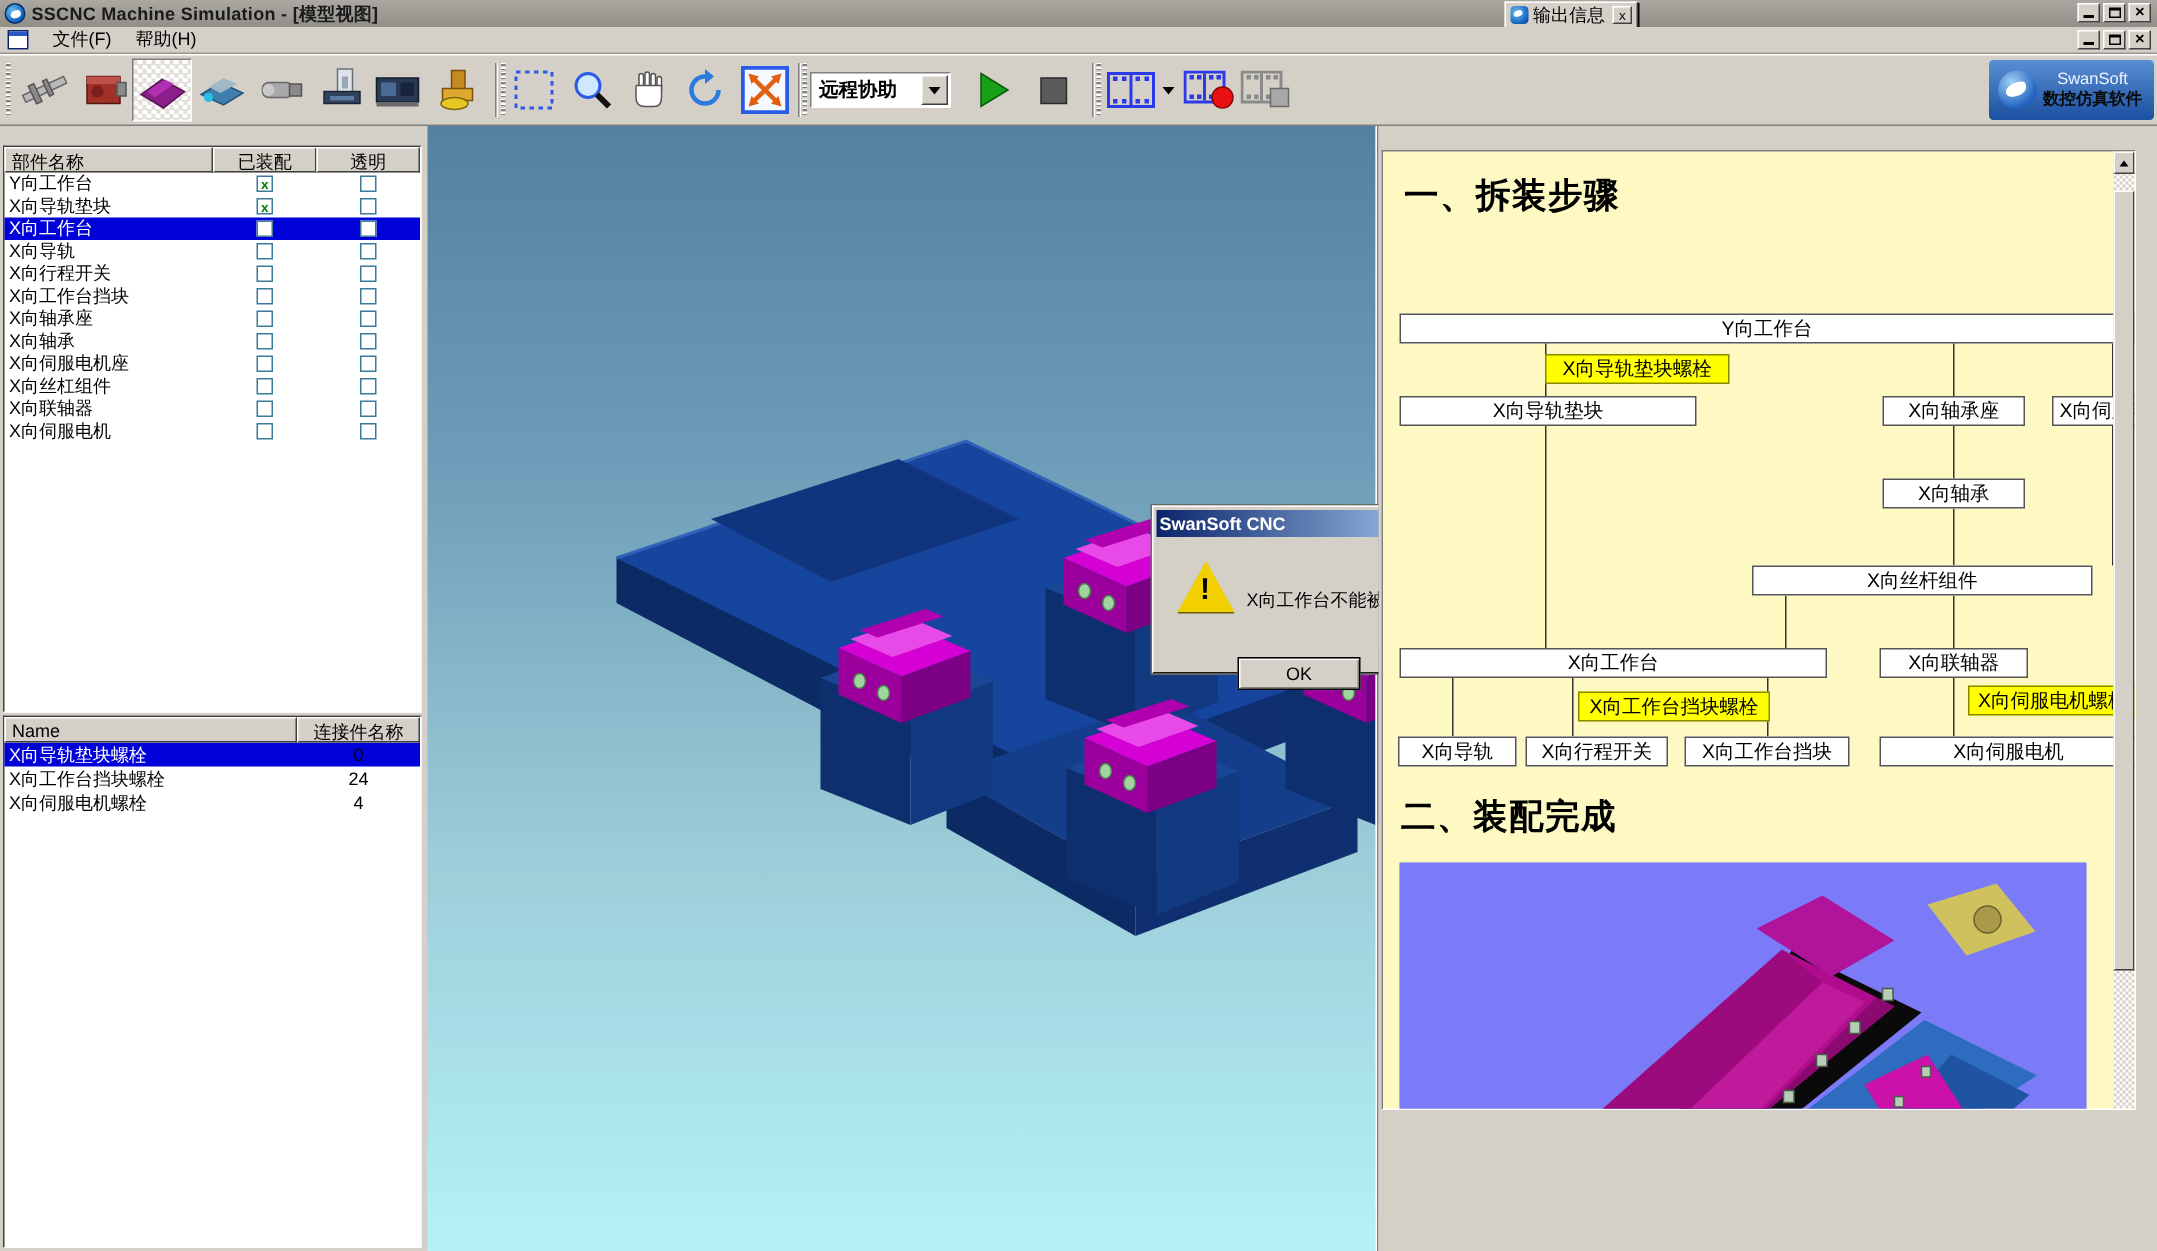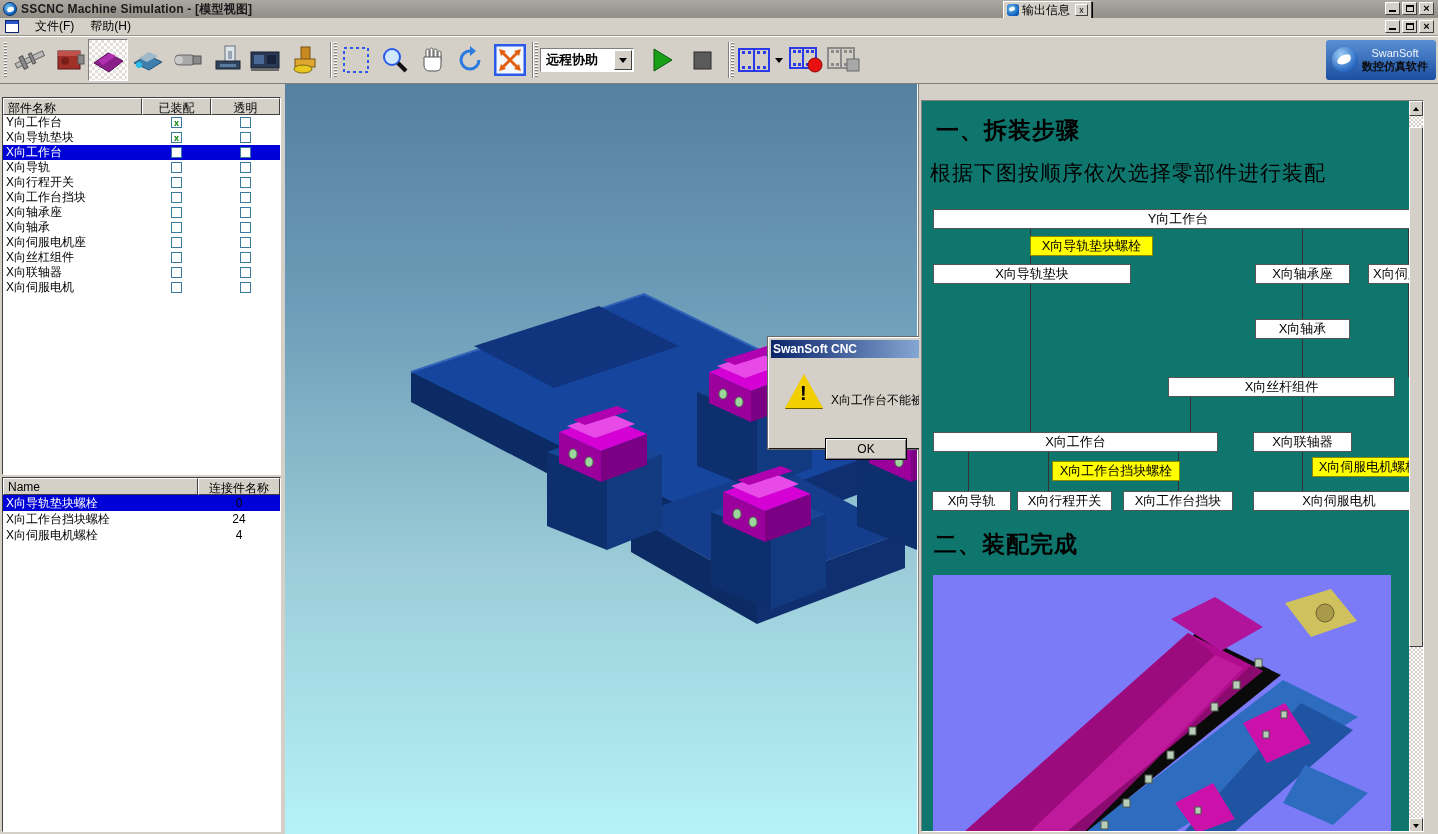--- a/index.html
+++ b/index.html
@@ -108,21 +108,21 @@
   #dialog .dmsg { position:absolute; left:62px; top:32px; font-size:12px; color:#000; }
   #ok-btn { position:absolute; left:56px; top:78px; width:82px; height:22px; background:#d4d0c8;
             border:1px solid #000; box-shadow:inset 1px 1px 0 #fff, inset -1px -1px 0 #808080;
             font-size:12px; text-align:center; line-height:20px; color:#000; }
 
   
   #right-panel { position:absolute; left:919px; top:84px; width:519px; height:750px; background:#d4d0c8; }
   #info-bar { height:16px; display:flex; align-items:center; padding:0 4px; }
   #info-bar .ilabel { flex:1; font-size:11px; font-weight:bold; color:#000; }
   #info-bar .iglobe { width:11px; height:11px; border-radius:50%; background:radial-gradient(circle at 35% 35%,#fff,#b9b9b9 60%,#5a5a5a); border:1px solid #333; }
-  #info-content { position:absolute; left:2px; top:16px; width:503px; height:732px; background:#0f766e;
+  #info-content { position:absolute; left:2px; top:16px; width:503px; height:640px; background:#fef9c3;
                   border:1px solid; border-color:#808080 #fff #fff #808080; overflow:hidden; }
   #info-inner { position:absolute; left:0; top:0; width:503px; height:732px; }
   .h-sec { position:absolute; font-size:23px; font-weight:bold; color:#000; letter-spacing:1px; }
   #sec1-text { position:absolute; left:8px; top:58px; font-size:21px; color:#000; letter-spacing:1px; }
 
   
   #flow { position:absolute; left:0; top:0; width:503px; height:732px; }
   .fbox { position:absolute; background:#fff; border:1px solid #555; font-size:13px; color:#000;
           display:flex; align-items:center; justify-content:center; white-space:nowrap; overflow:hidden; height:20px; }
   .fbox.yellow { background:#ffff00; border-color:#8a8a00; }
@@ -571,21 +571,20 @@
     </div>
   </div>
 
   <div class="divider-v" style="left:917px"></div>
 
   <div id="right-panel">
 
     <div id="info-content">
       <div id="info-inner">
         <div class="h-sec" style="left:14px; top:14px">一、拆装步骤</div>
-        <div id="sec1-text">根据下图按顺序依次选择零部件进行装配</div>
 
         <div id="flow">
 
           <div class="fline" style="left:108px; top:127px; height:36px"></div>
           <div class="fline" style="left:108px; top:183px; height:148px"></div>
           <div class="fline" style="left:380px; top:127px; height:36px"></div>
           <div class="fline" style="left:380px; top:183px; height:35px"></div>
           <div class="fline" style="left:380px; top:238px; height:38px"></div>
           <div class="fline" style="left:380px; top:296px; height:35px"></div>
           <div class="fline" style="left:380px; top:351px; height:39px"></div>

